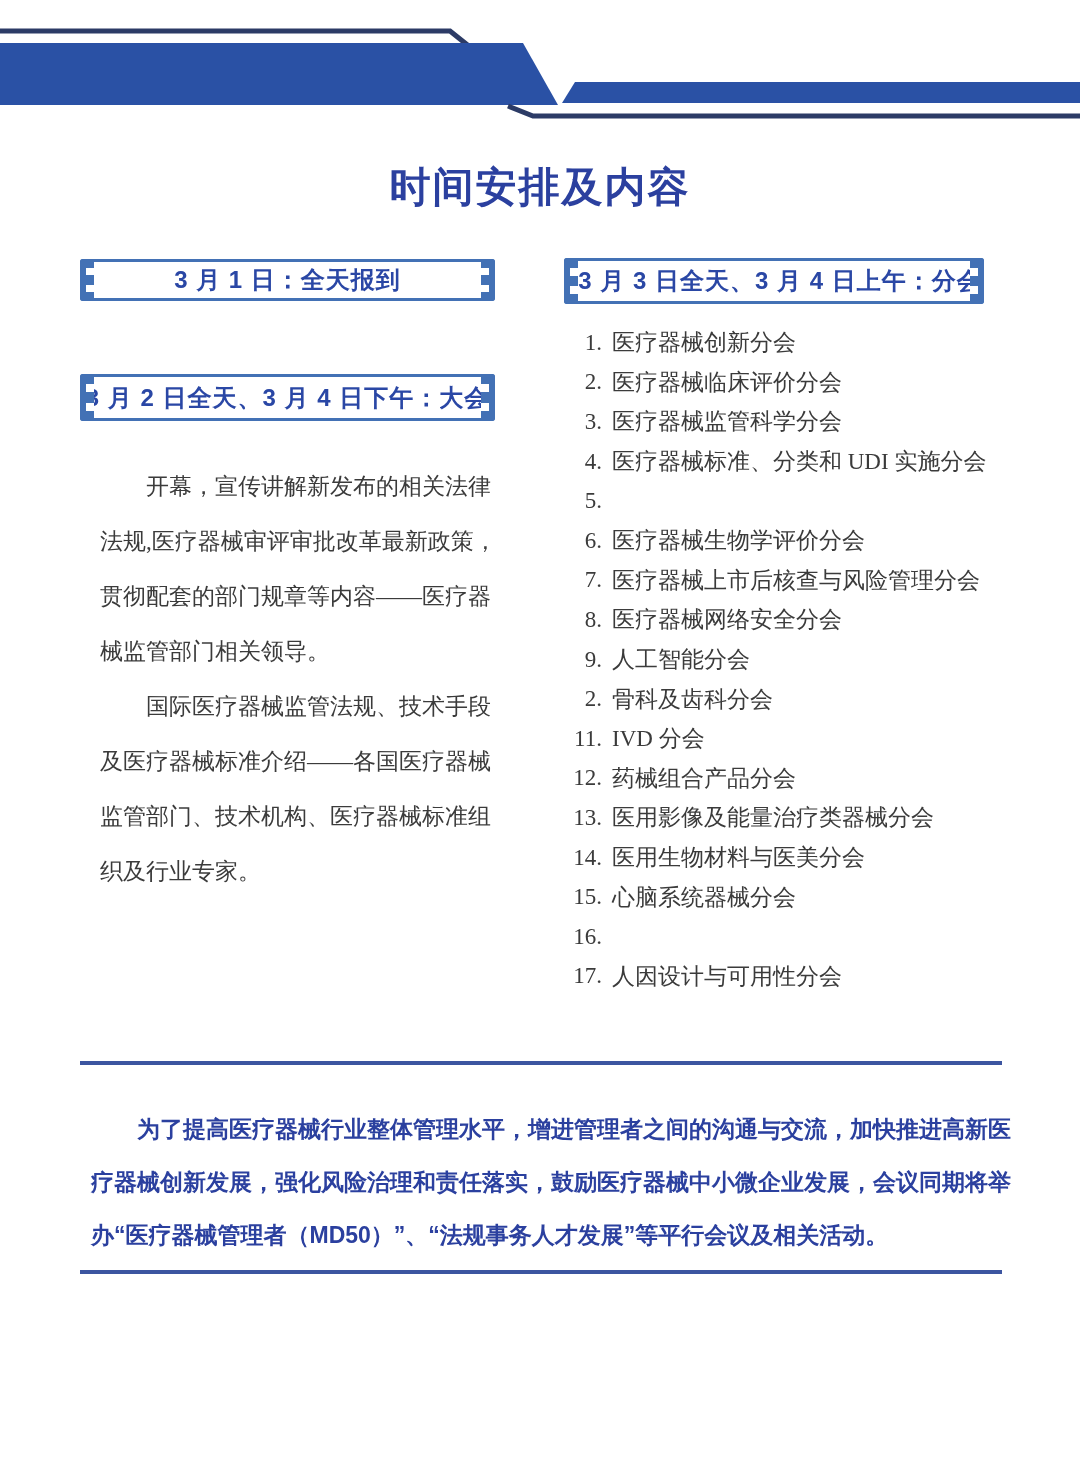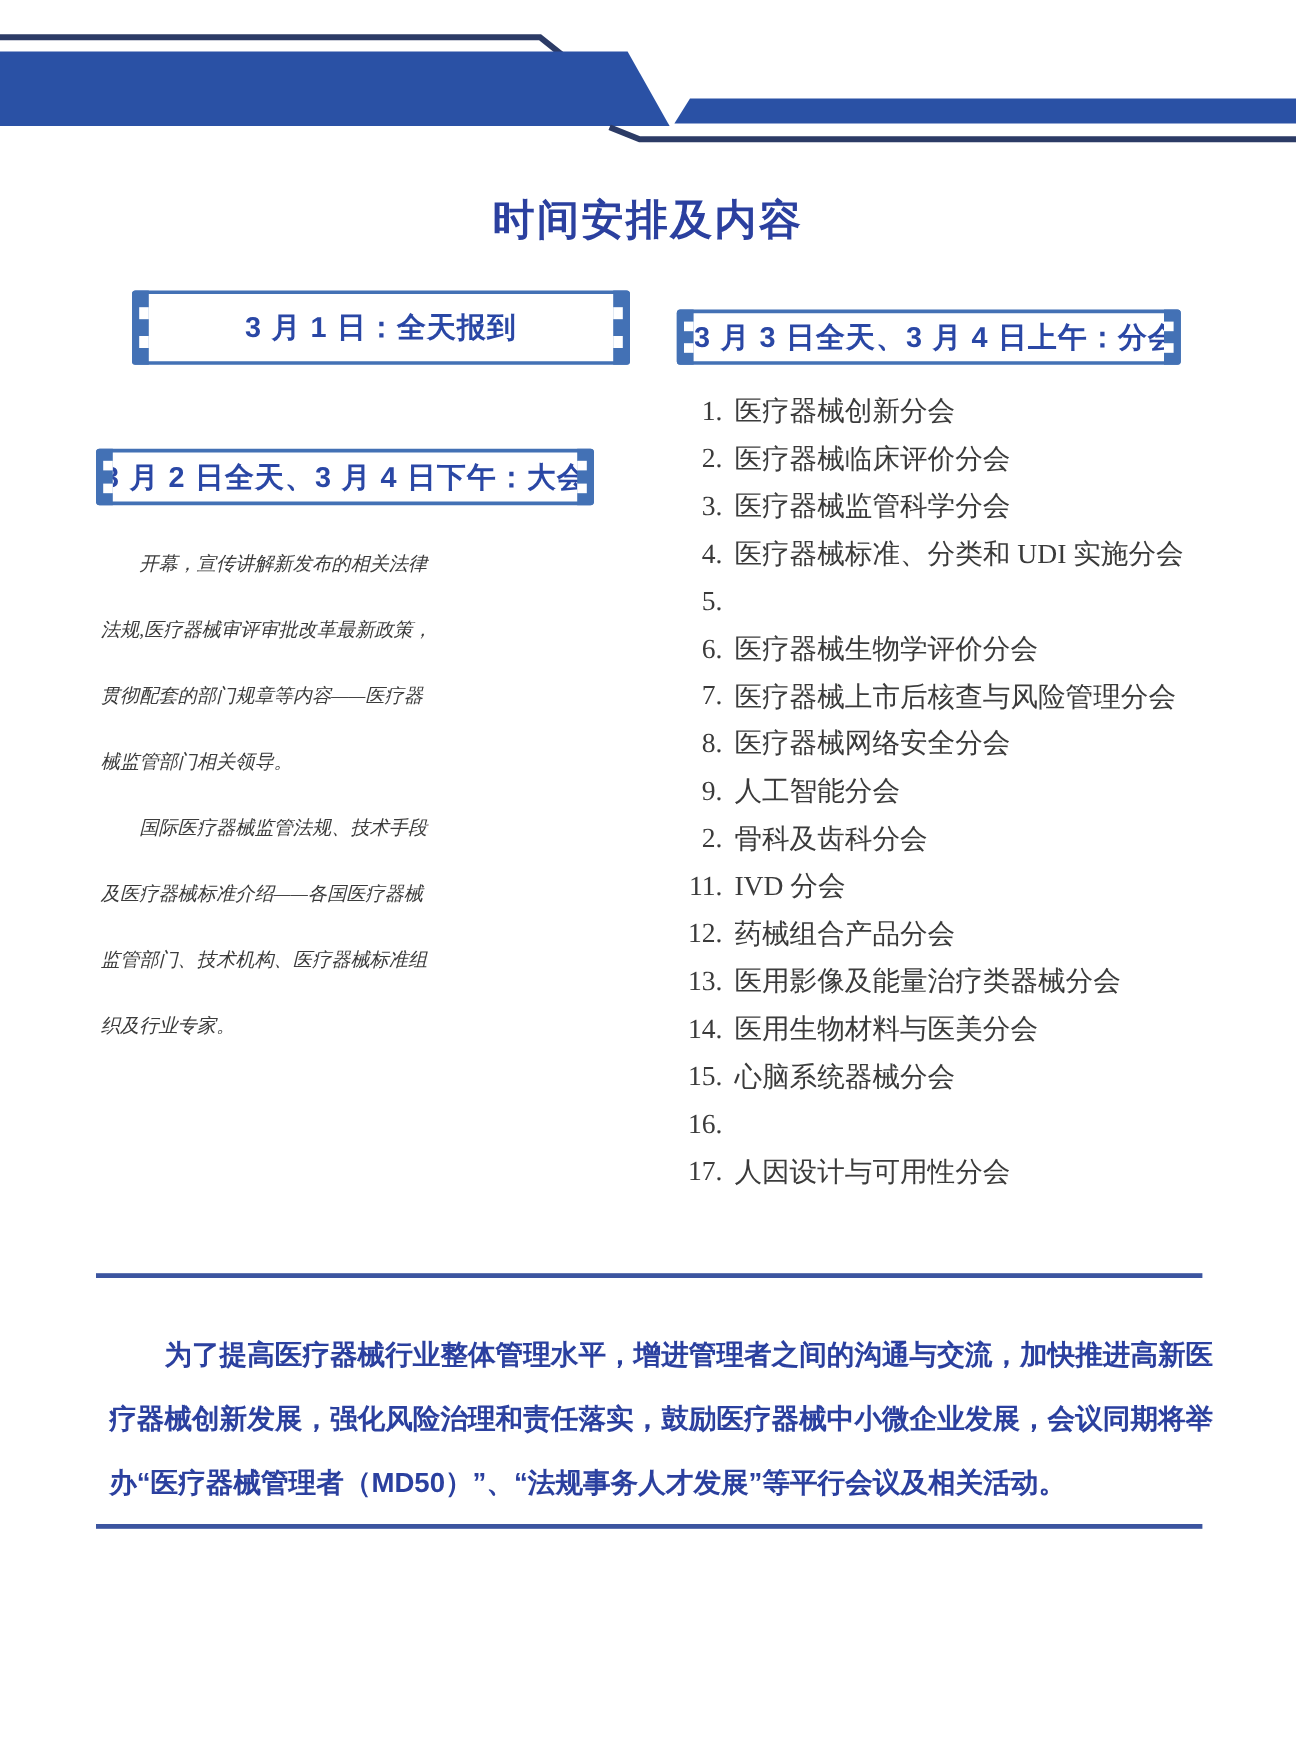--- a/index.html
+++ b/index.html
@@ -21,21 +21,21 @@
   }
   .banner{position:absolute;left:0;display:block;}
   .banner.top{top:0;}
   .banner.bottom{top:1396px;}
   .fill-blue{fill:var(--blue);}
   .stroke-navy{stroke:var(--navy);fill:none;}
 
   .page-title{
     position:absolute;top:160px;left:0;width:1080px;
     text-align:center;
-    font-size:35px;font-weight:bold;
+    font-size:41px;font-weight:bold;
     letter-spacing:2px;
     color:var(--title-blue);
     margin:0;
   }
 
   .fancy-box{
     position:absolute;
     border:3px solid var(--box-border);
     border-radius:3px;
     background:#fff;
@@ -55,32 +55,31 @@
   .cap.left{left:-3px;border-radius:3px 0 0 3px;}
   .cap.right{right:-3px;border-radius:0 3px 3px 0;}
   .cap::before,.cap::after{
     content:"";position:absolute;width:8px;height:17%;background:#fff;
   }
   .cap.left::before{right:0;top:22%;}
   .cap.left::after{right:0;top:61%;}
   .cap.right::before{left:0;top:22%;}
   .cap.right::after{left:0;top:61%;}
 
-  .box-registration{left:80px;top:242px;width:415px;height:62px;margin-left:30px;}
+  .box-registration{left:80px;top:259px;width:415px;height:42px;}
   .box-plenary{left:80px;top:374px;width:415px;height:47px;}
   .box-sessions{left:564px;top:258px;width:420px;height:46px;padding-left:12px;}
 
   .plenary-desc{
     position:absolute;left:84px;top:443px;width:410px;
     font-family:"Liberation Serif","DejaVu Serif",serif;
-    font-size:16px;line-height:55px;
+    font-size:23px;line-height:55px;
     color:var(--body-text);
     white-space:pre-line;
-    margin:0;
-    font-style:italic;
+    margin:16px;
   }
 
   .session-list{
     position:absolute;left:570px;top:323px;width:428px;
     list-style:none;margin:0;padding:0;
     font-family:"Liberation Serif","DejaVu Serif",serif;
     font-size:23px;color:var(--body-text);
   }
   .session-list li{
     display:flex;align-items:center;height:39.6px;

